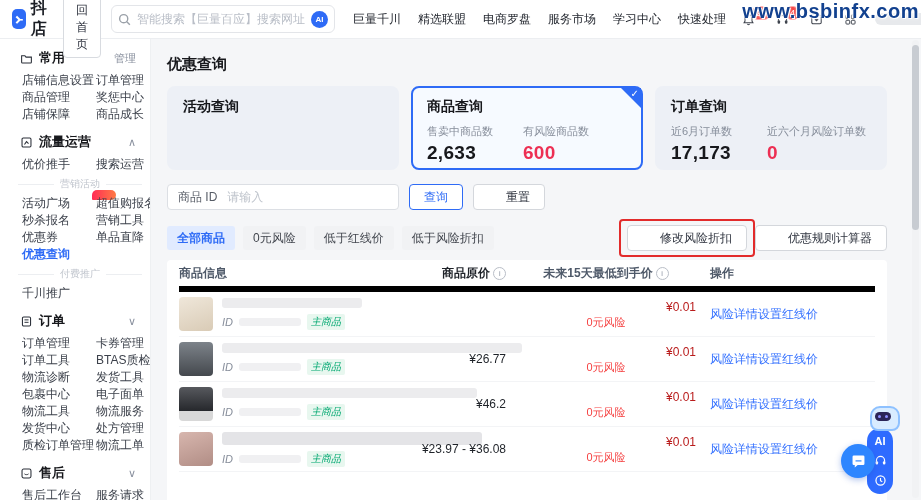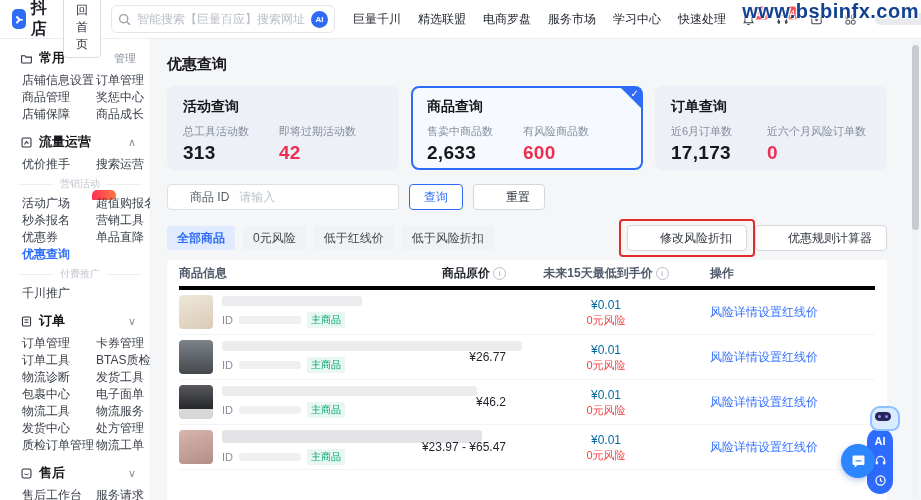--- a/index.html
+++ b/index.html
@@ -52,60 +52,60 @@
   .corner-check{position:absolute;top:0;right:2px;color:#fff;font-size:10px;}
   .card .ct{font-size:14px;font-weight:700;color:#17181c;margin-bottom:8px;}
   .stats{display:flex;}
   .stat{width:48%;}
   .stat .lb{font-size:11px;color:#868d9a;margin-bottom:3px;white-space:nowrap;}
   .stat .vl{font-size:19px;font-weight:700;color:#17181c;letter-spacing:.3px;}
   .stat .vl.red{color:#ed2f53;}
 
   
   .frow{display:flex;align-items:center;gap:10px;margin-top:14px;}
-  .id-input{display:flex;align-items:center;gap:8px;width:232px;height:26px;background:#fff;border:1px solid #dcdfe4;border-radius:4px;padding:0 22px;box-sizing:border-box;}
+  .id-input{display:flex;align-items:center;gap:8px;width:232px;height:26px;background:#fff;border:1px solid #dcdfe4;border-radius:4px;padding:0 10px;box-sizing:border-box;}
   .id-input .lab{color:#575c66;}
   .id-input input{border:0;outline:0;flex:1;font-size:12px;min-width:0;background:transparent;}
   .id-input input::placeholder{color:#bfc4cc;}
   .btn{height:26px;padding:0 14px;border-radius:4px;background:#fff;font-size:12px;cursor:pointer;}
   .btn.primary-o{border:1px solid #2e6bf6;color:#2e6bf6;}
   .btn.plain{border:1px solid #d4d7dc;color:#303540;padding-left:32px;}
 
   .tabsrow{display:flex;align-items:center;margin-top:15px;}
   .tab{height:24px;line-height:24px;padding:0 10px;border-radius:3px;background:#f1f2f4;color:#42464e;margin-right:8px;cursor:pointer;white-space:nowrap;}
   .tab.active{background:#e1ebff;color:#2e6bf6;font-weight:700;}
   .tools{margin-left:auto;display:flex;gap:8px;align-items:center;}
   .tool-wrap{position:relative;}
   .red-box{position:absolute;inset:-6px -8px;border:2px solid #e22b2b;border-radius:4px;pointer-events:none;}
   .update{margin-top:13px;color:#646a73;}
 
   
   .tpanel{margin-top:9px;background:#fff;border-radius:4px 4px 0 0;padding:0 12px;}
-  .thead{display:flex;align-items:center;height:26px;border-bottom:4px solid #000000;color:#4e5969;}
+  .thead{display:flex;align-items:center;height:26px;border-bottom:6px solid #000000;color:#4e5969;}
   .trow{display:flex;align-items:center;height:44px;border-bottom:1px solid #f3f4f6;}
   .c-info{flex:1;display:flex;align-items:center;min-width:0;}
   .c-price{width:130px;text-align:right;padding-right:10px;color:#1f2329;}
   .c-low{width:180px;text-align:center;}
   .c-act{width:165px;display:flex;gap:0;padding-left:14px;}
   .thead .c-info{font-weight:700;}
   .thead .c-price,.thead .c-low,.thead .c-act{font-weight:700;}
   .thead .c-act{gap:0;}
   .info-i{display:inline-block;width:11px;height:11px;line-height:11px;border:1px solid #b9bec7;border-radius:50%;color:#b9bec7;font-size:8px;text-align:center;margin-left:3px;vertical-align:1px;font-style:normal;}
   .thumb{width:34px;height:34px;border-radius:4px;margin-right:9px;flex:none;}
   .t1{background:linear-gradient(160deg,#efe7da,#d9cbb6);}
   .t2{background:linear-gradient(180deg,#7d838a,#44484d);}
   .t3{background:linear-gradient(180deg,#57595e,#26282c 70%,#d8d8d8 70%);}
   .t4{background:linear-gradient(160deg,#d7b6ae,#b18d85);}
   .rlines{display:flex;flex-direction:column;gap:6px;min-width:0;}
   .rbar{height:10px;border-radius:3px;background:#ececee;}
-  .idline{display:flex;align-items:center;gap:6px;}
+  .idline{display:flex;align-items:center;gap:6px;font-style:italic;}
   .idline .idlab{color:#868d9a;font-size:11px;}
   .idbar{width:62px;height:8px;border-radius:3px;background:#f0f0f2;}
   .mbadge{font-size:10px;color:#00a870;background:#e8f7ef;border-radius:2px;padding:1px 4px;white-space:nowrap;}
-  .lowv{color:#0369a1;line-height:15px;}
+  .lowv{color:#b91c1c;line-height:15px;text-align:right;}
   .riskv{color:#f53f3f;font-size:11px;line-height:14px;}
   .alink{color:#3370ff;text-decoration:none;white-space:nowrap;cursor:pointer;}
 
   
   .float{position:absolute;z-index:30;right:24px;bottom:6px;width:30px;}
   .robot{width:26px;height:21px;margin:0 0 -3px 3px;background:#d9ecff;border-radius:10px 10px 8px 8px;border:2px solid #8ec1ff;position:relative;}
   .robot .visor{position:absolute;left:3px;top:4px;width:16px;height:9px;background:#2b2457;border-radius:5px;}
   .robot .visor:before,.robot .visor:after{content:"";position:absolute;top:3px;width:3px;height:3px;border-radius:50%;background:#8f8fff;}
   .robot .visor:before{left:3px;} .robot .visor:after{right:3px;}
   .pill{width:26px;background:#2e6bff;border-radius:13px;display:flex;flex-direction:column;align-items:center;gap:7px;padding:7px 0;color:#fff;}
@@ -271,30 +271,20 @@
 
     </aside>
 
     <section class="main">
 
       <div class="page-title">优惠查询</div>
 
       <div class="cards">
         <div class="card">
           <div class="ct">活动查询</div>
-          <div class="stats">
-            <div class="stat">
-              <div class="lb">总工具活动数</div>
-              <div class="vl">313</div>
-            </div>
-            <div class="stat">
-              <div class="lb">即将过期活动数</div>
-              <div class="vl red">42</div>
-            </div>
-          </div>
         </div>
         <div class="card selected">
           <span class="corner"></span>
           <span class="corner-check">✓</span>
           <div class="ct">商品查询</div>
           <div class="stats">
             <div class="stat">
               <div class="lb">售卖中商品数</div>
               <div class="vl">2,633</div>
             </div>
@@ -428,21 +418,21 @@
             <div class="thumb t4"></div>
             <div class="rlines">
               <div class="rbar" style="width:260px;height:13px;background:#e4e4e7"></div>
               <div class="idline">
                   <span class="idlab">ID</span>
                   <span class="idbar"></span>
                   <span class="mbadge">主商品</span>
                 </div>
             </div>
           </div>
-          <div class="c-price">¥23.97 - ¥65.47</div>
+          <div class="c-price">¥23.97 - ¥36.08</div>
           <div class="c-low">
             <div class="lowv">¥0.01</div>
             <div class="riskv">0元风险</div>
           </div>
           <div class="c-act">
             <a class="alink" href="#">风险详情</a>
             <a class="alink" href="#">设置红线价</a>
           </div>
         </div>
 

